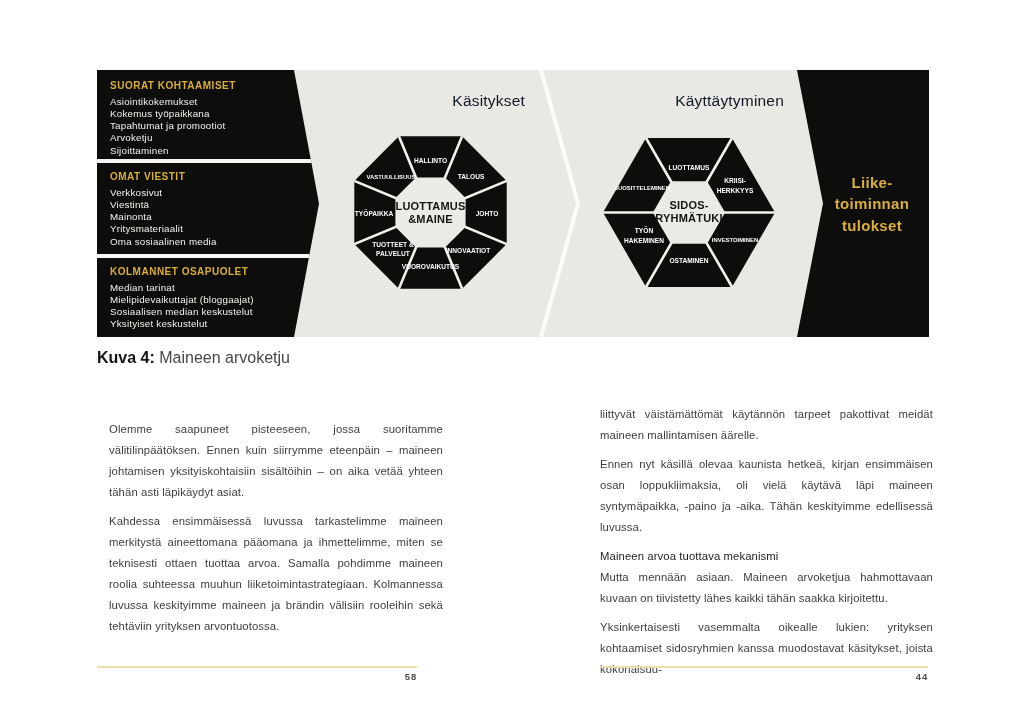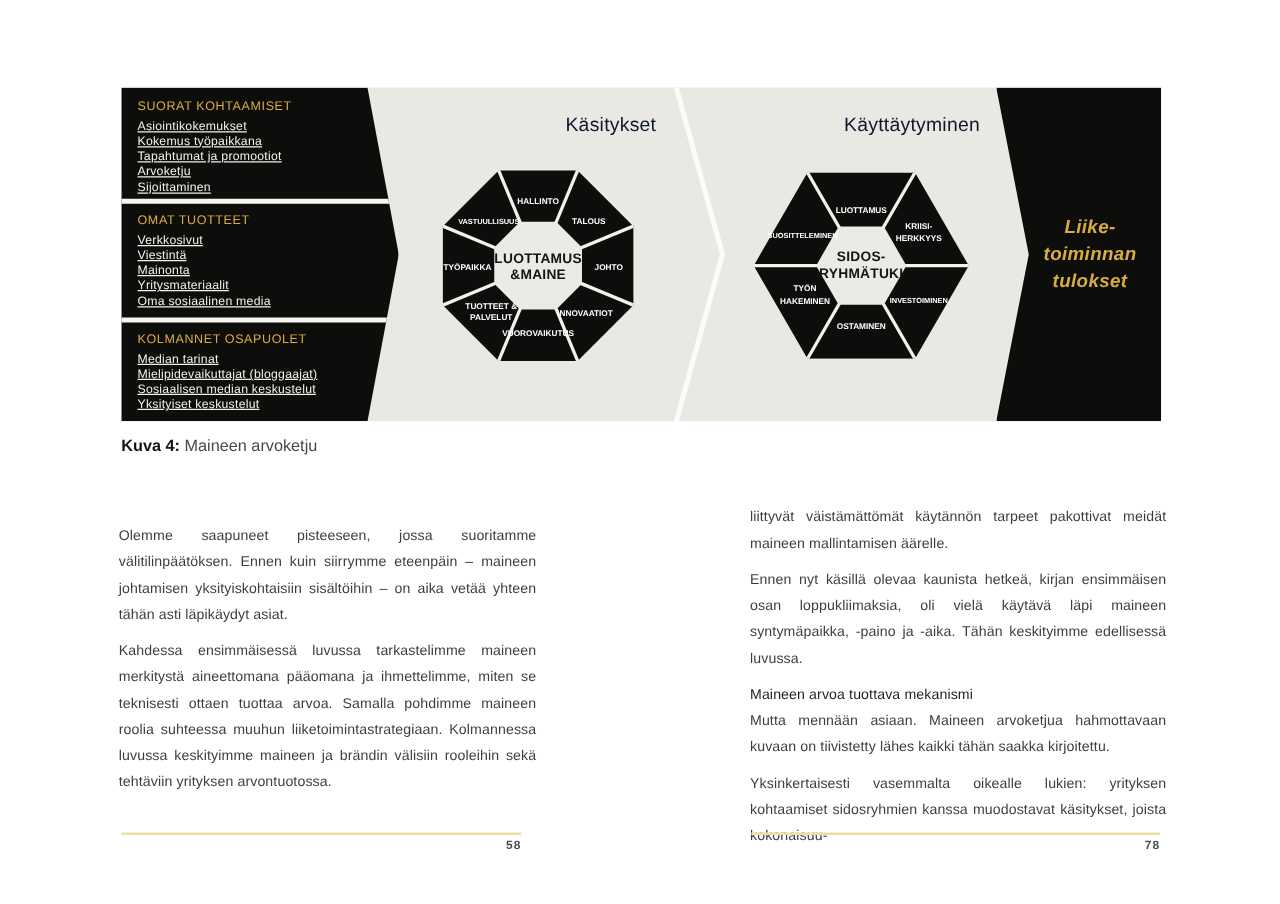--- a/index.html
+++ b/index.html
@@ -9,22 +9,22 @@
   
   .band{position:absolute;left:97px;top:70px;width:832px;height:267px;background:#e9e8e2;}
 
   
   .black-left{position:absolute;left:0;top:0;width:222px;height:267px;background:#0d0d0c;
               clip-path:polygon(0 0,197px 0,222px 50%,197px 100%,0 100%);}
   .bp-gap{position:absolute;left:0;width:100%;height:3.5px;background:#f6f5f1;}
   .g1{top:89px}.g2{top:184px}
   .bp-sec{position:absolute;left:13px;width:185px;}
   .s1{top:10px}.s2{top:101px}.s3{top:196px}
-  .bp-title{font-size:10px;font-weight:400;color:#d9ae3c;letter-spacing:.5px;margin-bottom:4.5px;}
-  .bp-item{font-size:9.8px;line-height:12.3px;color:#f3f2ee;letter-spacing:.2px;text-decoration:underline;}
+  .bp-title{font-size:10px;font-weight:700;color:#d9ae3c;letter-spacing:.5px;margin-bottom:4.5px;}
+  .bp-item{font-size:9.8px;line-height:12.3px;color:#f3f2ee;letter-spacing:.2px;}
 
   
   .stage-title{position:absolute;top:22px;width:190px;text-align:right;font-size:15.5px;
                font-weight:400;color:#0f172a;letter-spacing:.2px;}
   .t1{left:238px}.t2{left:497px}
 
   
   .divider{position:absolute;left:441px;top:0;width:44px;height:267px;}
   .divider polyline{fill:none;stroke:#fbfbf8;stroke-width:4;}
 
@@ -35,32 +35,32 @@
   .spokes line{stroke:#f2f1ec;stroke-width:2.6;}
   .hub{fill:#eceae5;}
   .seg{font-family:"Liberation Sans",sans-serif;font-size:6.6px;font-weight:700;fill:#ffffff;
        text-anchor:middle;}
   .seg-sm{font-size:5.9px;}
   .hub-t{font-family:"Liberation Sans",sans-serif;font-size:11px;font-weight:700;fill:#141414;
          text-anchor:middle;letter-spacing:.2px;}
 
   
   .black-right{position:absolute;left:700px;top:0;width:132px;height:267px;background:#0d0d0c;
-               clip-path:polygon(0 0,100% 0,100% 100%,0 100%,26px 50%);font-style:italic;}
+               clip-path:polygon(0 0,100% 0,100% 100%,0 100%,26px 50%);}
   .results-text{position:absolute;left:22px;right:4px;top:50%;transform:translateY(-50%);
                 text-align:center;color:#d9ae3c;font-size:15px;font-weight:700;
                 line-height:21.5px;letter-spacing:.3px;}
 
   
-  .caption{position:absolute;left:97px;top:349px;font-size:13px;color:#474747;}
+  .caption{position:absolute;left:97px;top:349px;font-size:16px;color:#474747;}
   .cap-b{font-weight:700;color:#141414;}
 
   
   .col{position:absolute;width:334px;}
-  .col-left{left:95px;top:419px;}
+  .col-left{left:109px;top:419px;}
   .col-right{left:600px;top:404px;width:333px;}
   .col p{margin:0 0 8px 0;font-size:11.3px;line-height:21px;color:#3d3d3d;
          text-align:justify;letter-spacing:.1px;}
   .col p.bh{font-weight:400;color:#1e1e1e;margin-bottom:0;text-align:left;}
 
   
   .rule{position:absolute;top:666px;height:1.6px;background:#eedfa2;}
   .rule-left{left:97px;width:320px;}
   .rule-right{left:601px;width:327px;}
   .pagenum{position:absolute;top:671px;font-size:9.5px;font-weight:700;color:#4c4c4c;
@@ -80,21 +80,21 @@
       <div class="bp-gap g2"></div>
       <div class="bp-sec s1">
         <div class="bp-title">SUORAT KOHTAAMISET</div>
         <div class="bp-item">Asiointikokemukset</div>
         <div class="bp-item">Kokemus työpaikkana</div>
         <div class="bp-item">Tapahtumat ja promootiot</div>
         <div class="bp-item">Arvoketju</div>
         <div class="bp-item">Sijoittaminen</div>
       </div>
       <div class="bp-sec s2">
-        <div class="bp-title">OMAT TUOTTEET</div>
+        <div class="bp-title">OMAT VIESTIT</div>
         <div class="bp-item">Verkkosivut</div>
         <div class="bp-item">Viestintä</div>
         <div class="bp-item">Mainonta</div>
         <div class="bp-item">Yritysmateriaalit</div>
         <div class="bp-item">Oma sosiaalinen media</div>
       </div>
       <div class="bp-sec s3">
         <div class="bp-title">KOLMANNET OSAPUOLET</div>
         <div class="bp-item">Median tarinat</div>
         <div class="bp-item">Mielipidevaikuttajat (bloggaajat)</div>
@@ -186,15 +186,15 @@
     <p>liittyvät väistämättömät käytännön tarpeet pakottivat meidät maineen mallintamisen äärelle.</p>
     <p>Ennen nyt käsillä olevaa kaunista hetkeä, kirjan ensimmäisen osan loppukliimaksia, oli vielä käytävä läpi maineen syntymäpaikka, -paino ja -aika. Tähän keskityimme edellisessä luvussa.</p>
     <p class="bh">Maineen arvoa tuottava mekanismi</p>
     <p>Mutta mennään asiaan. Maineen arvoketjua hahmottavaan kuvaan on tiivistetty lähes kaikki tähän saakka kirjoitettu.</p>
     <p>Yksinkertaisesti vasemmalta oikealle lukien: yrityksen kohtaamiset sidosryhmien kanssa muodostavat käsitykset, joista kokonaisuu-</p>
   </div>
 
   <div class="rule rule-left"></div>
   <div class="rule rule-right"></div>
   <div class="pagenum pn-left">58</div>
-  <div class="pagenum pn-right">78</div>
+  <div class="pagenum pn-right">44</div>
 
 </div>
 
 </body></html>

